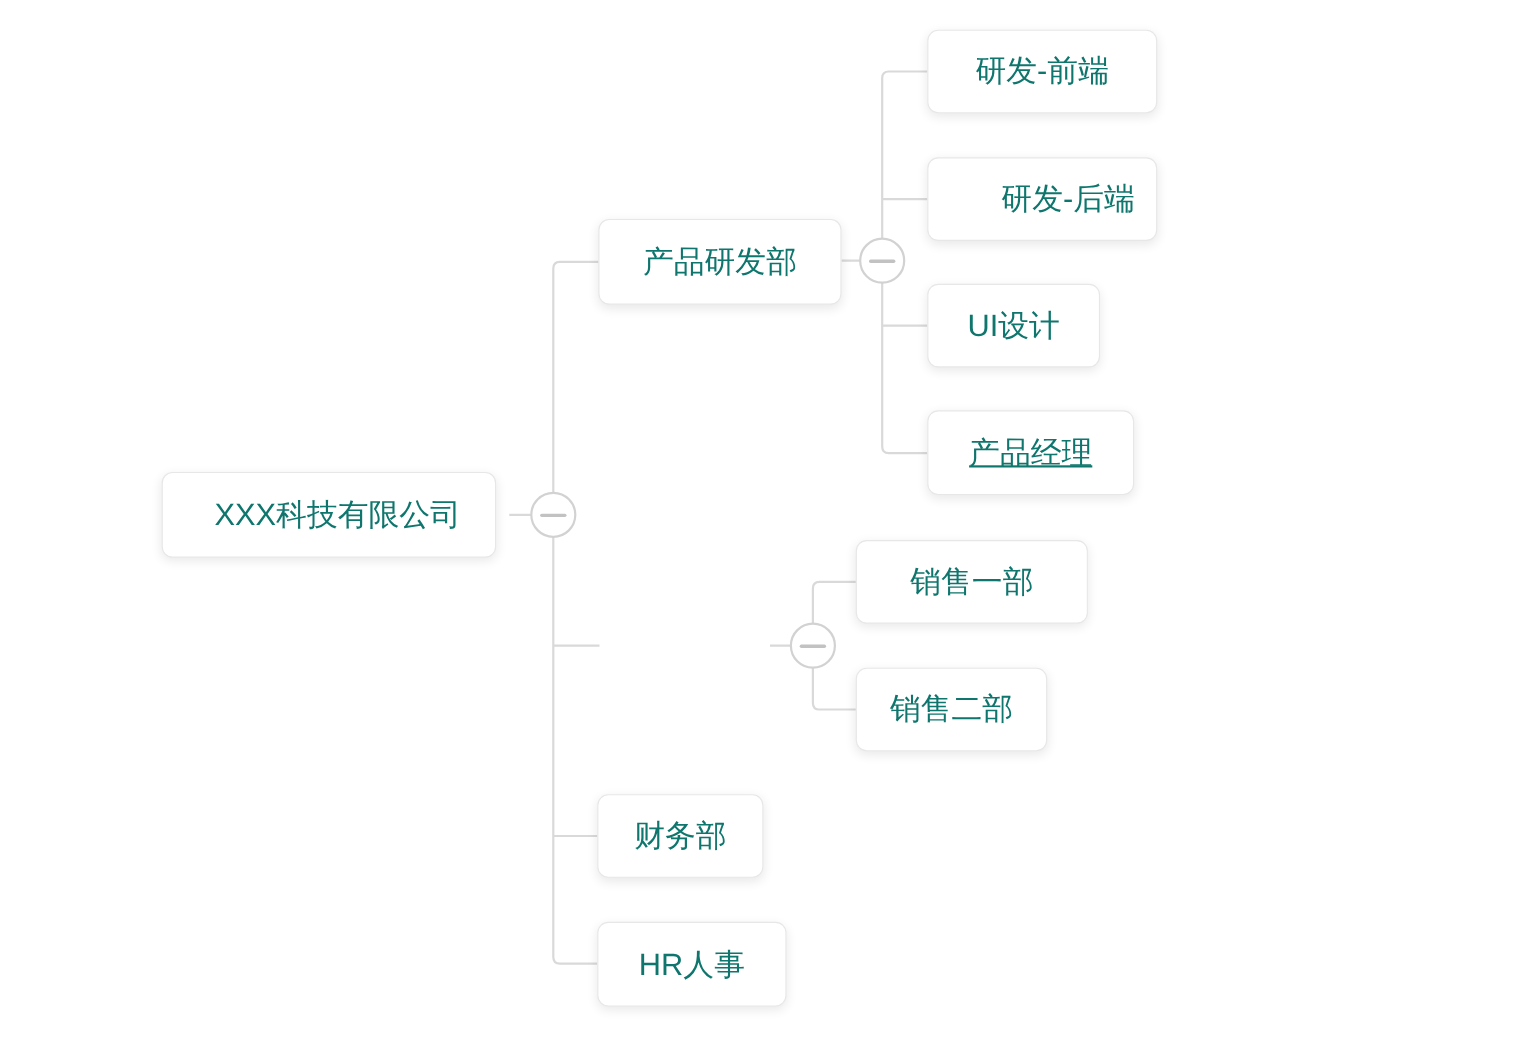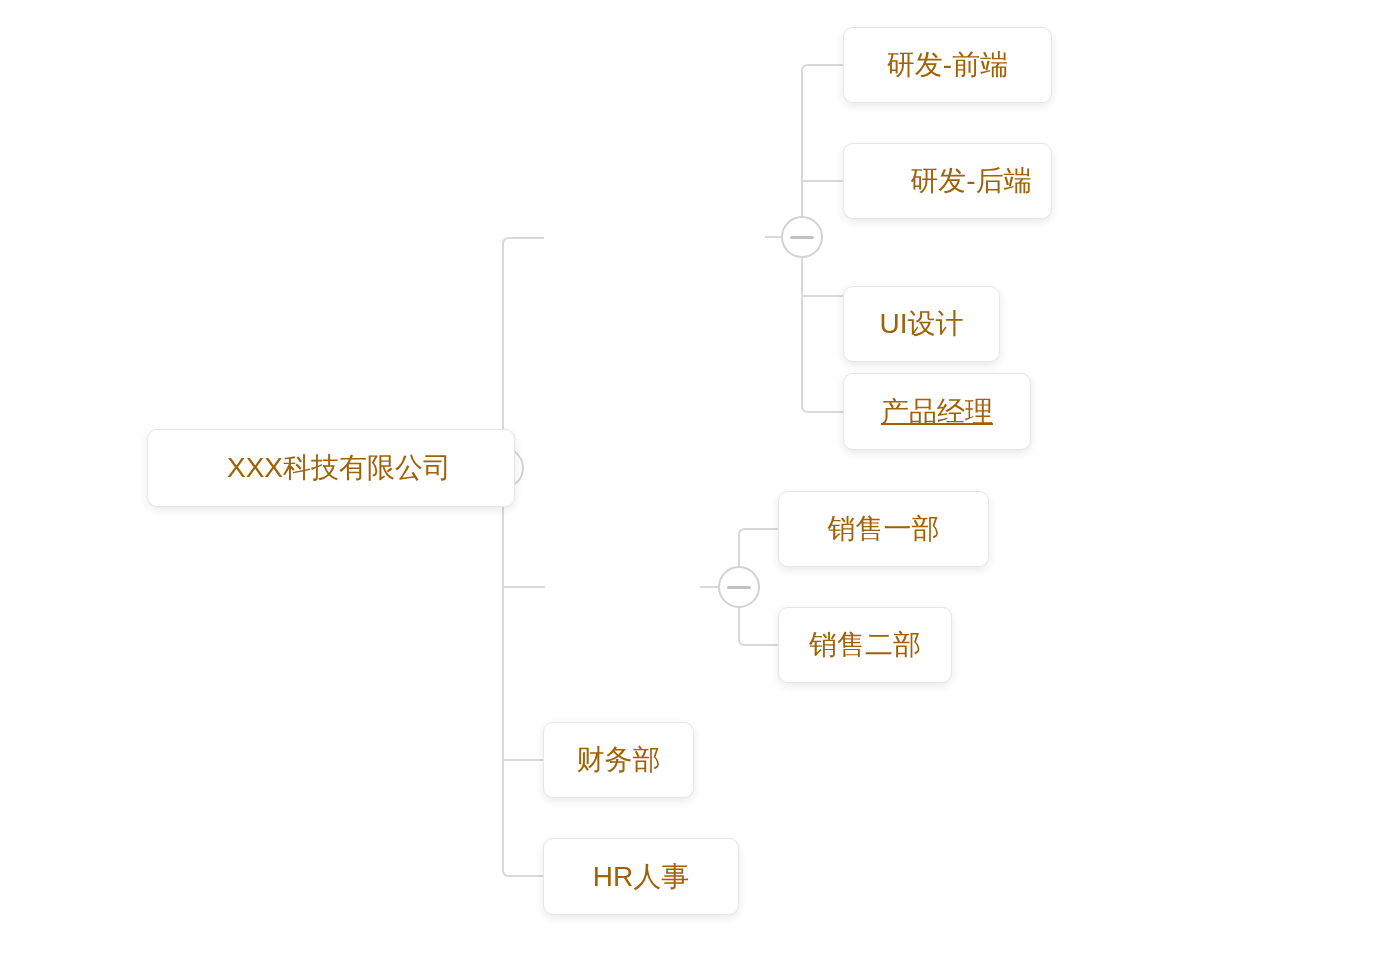--- a/index.html
+++ b/index.html
@@ -24,21 +24,21 @@
     position: absolute;
     box-sizing: border-box;
     background: #ffffff;
     border: 1px solid #e7e7e7;
     border-radius: 10px;
     box-shadow: 0 3px 10px rgba(0,0,0,0.09);
     display: flex;
     align-items: center;
     justify-content: center;
     font-size: 28px;
-    color: #a16207;
+    color: #0f766e;
     white-space: nowrap;
     cursor: default;
   }
   .collapse-btn {
     position: absolute;
     box-sizing: border-box;
     width: 42px;
     height: 42px;
     background: #ffffff;
     border: 2px solid #d2d2d2;
@@ -49,31 +49,31 @@
     cursor: pointer;
   }
   .minus-bar {
     width: 24px;
     height: 3px;
     background: #c2c2c2;
     border-radius: 2px;
   }
 
   
-  .node-root      { left: 147px; top: 429px; width: 368px; height: 78px; padding-left: 16px; }
+  .node-root      { left: 147px; top: 429px; width: 304px; height: 78px; padding-left: 16px; }
   .node-rd        { left: 544px; top: 199px; width: 221px; height: 78px; }
   .node-frontend  { left: 843px; top:  27px; width: 209px; height: 76px; }
   .node-backend   { left: 843px; top: 143px; width: 209px; height: 76px; padding-left: 47px; }
-  .node-ui        { left: 843px; top: 258px; width: 157px; height: 76px; margin-top: 28px; }
+  .node-ui        { left: 843px; top: 258px; width: 157px; height: 76px; }
   .node-pm        { left: 843px; top: 373px; width: 188px; height: 77px; text-decoration: underline; }
   .node-sales     { left: 545px; top: 549px; width: 155px; height: 76px; }
   .node-sales1    { left: 778px; top: 491px; width: 211px; height: 76px; }
   .node-sales2    { left: 778px; top: 607px; width: 174px; height: 76px; }
   .node-finance   { left: 543px; top: 722px; width: 151px; height: 76px; }
-  .node-hr        { left: 543px; top: 838px; width: 196px; height: 77px; }
+  .node-hr        { left: 543px; top: 838px; width: 172px; height: 77px; }
 
   .collapse-root  { left: 482px; top: 447px; }
   .collapse-rd    { left: 781px; top: 216px; }
   .collapse-sales { left: 718px; top: 566px; }
 </style>
 </head>
 <body>
 
 <div class="canvas">
 
@@ -104,20 +104,21 @@
   </div>
   <div class="collapse-btn collapse-rd">
     <span class="minus-bar"></span>
   </div>
   <div class="collapse-btn collapse-sales">
     <span class="minus-bar"></span>
   </div>
 
   <div class="node node-root">XXX科技有限公司</div>
 
+  <div class="node node-rd">产品研发部</div>
   <div class="node node-frontend">研发-前端</div>
   <div class="node node-backend">研发-后端</div>
   <div class="node node-ui">UI设计</div>
   <div class="node node-pm">产品经理</div>
 
   <div class="node node-sales1">销售一部</div>
   <div class="node node-sales2">销售二部</div>
 
   <div class="node node-finance">财务部</div>
   <div class="node node-hr">HR人事</div>

